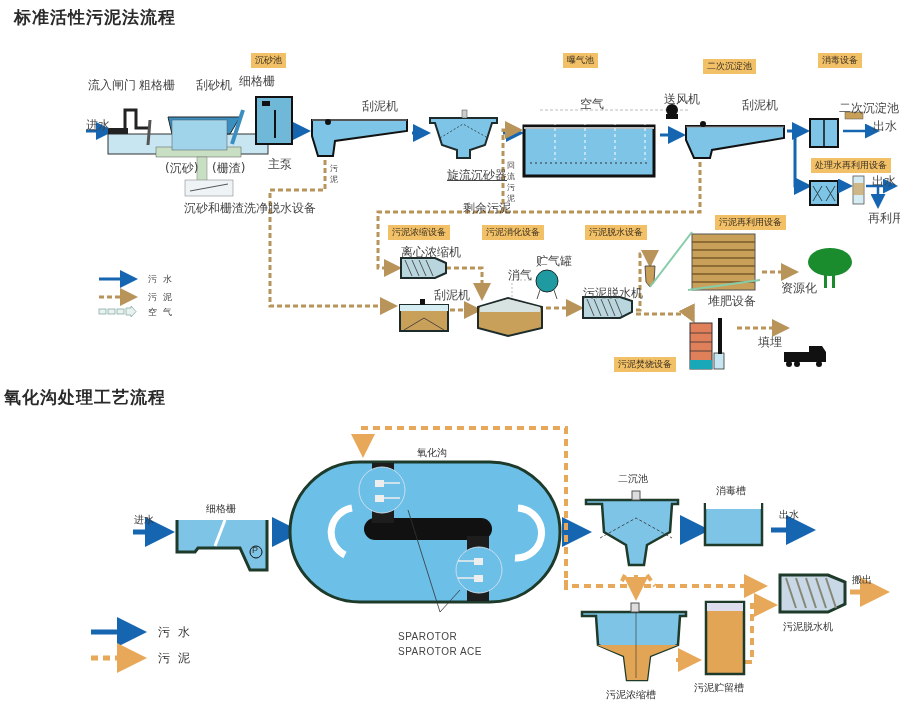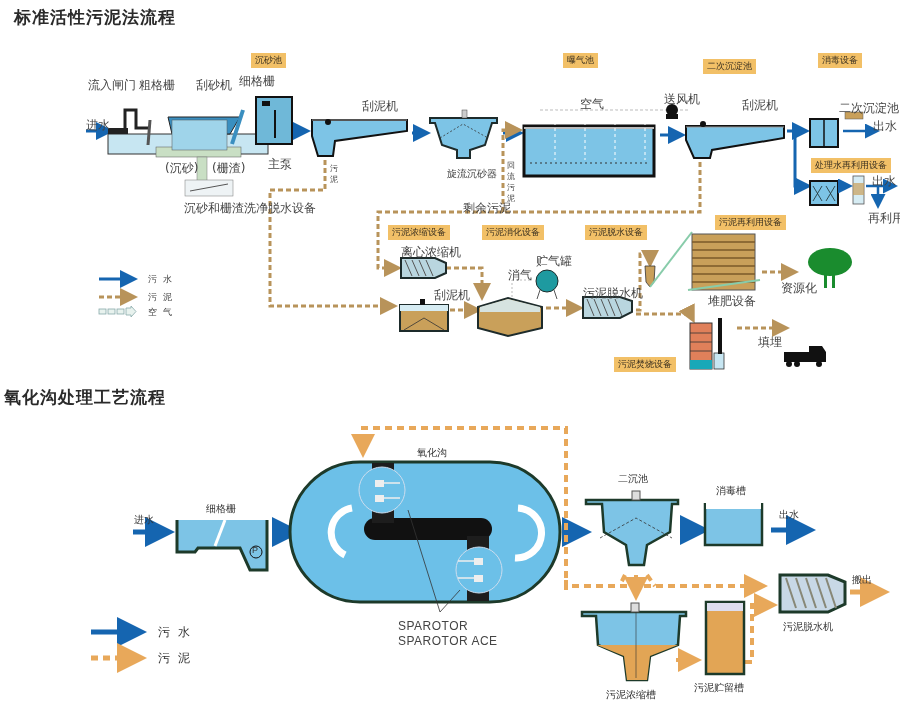--- a/index.html
+++ b/index.html
@@ -2,21 +2,21 @@
 <html><head>
 <meta charset="utf-8">
 <style>
   html, body { margin:0; padding:0; background:#ffffff; }
   body { width:900px; height:706px; position:relative; overflow:hidden; font-family:"DejaVu Sans", sans-serif; }
   .title { position:absolute; font-family:"DejaVu Sans", sans-serif; font-weight:bold; font-size:17px; color:#2a2a2a; letter-spacing:1px; }
   .lbl { position:absolute; font-size:12px; color:#444; white-space:nowrap; font-family:"DejaVu Sans", sans-serif; }
   .lbl2 { position:absolute; font-size:10px; color:#333; white-space:nowrap; font-family:Liberation Sans, sans-serif;text-align:center; }
   .tag { position:absolute; font-size:9px; color:#3a3020; background:#f2c067; padding:1px 4px; white-space:nowrap; font-family:"DejaVu Sans", sans-serif; }
   .vlbl { position:absolute; font-size:8px; color:#444; width:10px; line-height:11px; word-break:break-all; font-family:"DejaVu Sans", sans-serif; }
-  .en { position:absolute; font-size:12px; color:#444; white-space:nowrap; font-family:"Liberation Sans", sans-serif; letter-spacing:0.5px;}
+  .en { position:absolute; font-size:10px; color:#444; white-space:nowrap; font-family:"Liberation Sans", sans-serif; letter-spacing:0.5px;margin-top:12px;}
   svg.layer { position:absolute; left:0; top:0; }
   .legend-text { position:absolute; font-size:9px; color:#444; letter-spacing:6px; font-family:"DejaVu Sans", sans-serif; }
   .legend-text2 { position:absolute; font-size:12px; color:#333; letter-spacing:8px; font-family:"DejaVu Sans", sans-serif; }
 </style>
 </head>
 <body>
 
 <div class="title" style="left:1px;top:6px;margin-left:13px;">标准活性污泥法流程</div>
 
 <svg class="layer" width="900" height="706">
@@ -302,21 +302,21 @@
 <span class="lbl" style="left:88px;top:77px;">流入闸门</span>
 <span class="lbl" style="left:139px;top:77px;">粗格栅</span>
 <span class="lbl" style="left:196px;top:77px;">刮砂机</span>
 <span class="lbl" style="left:239px;top:73px;">细格栅</span>
 <span class="lbl" style="left:268px;top:156px;">主泵</span>
 <span class="lbl" style="left:165px;top:160px;">(沉砂)</span>
 <span class="lbl" style="left:212px;top:160px;">(栅渣)</span>
 <span class="lbl" style="left:164px;top:200px;margin-left:20px;">沉砂和栅渣洗净脱水设备</span>
 <span class="lbl" style="left:362px;top:98px;">刮泥机</span>
 <span class="vlbl" style="left:330px;top:163px;">污泥</span>
-<span class="lbl" style="left:447px;top:167px;font-size:10px;">旋流沉砂器</span>
+<span class="lbl" style="left:447px;top:167px;font-size:12px;text-decoration:underline;">旋流沉砂器</span>
 <span class="vlbl" style="left:507px;top:160px;">回流污泥</span>
 <span class="lbl" style="left:438px;top:200px;margin-left:25px;">剩余污泥</span>
 <span class="lbl" style="left:580px;top:96px;">空气</span>
 <span class="lbl" style="left:664px;top:91px;">送风机</span>
 <span class="lbl" style="left:742px;top:97px;">刮泥机</span>
 <span class="lbl" style="left:839px;top:100px;">二次沉淀池</span>
 <span class="lbl" style="left:873px;top:118px;">出水</span>
 <span class="lbl" style="left:872px;top:173px;">出水</span>
 <span class="lbl" style="left:868px;top:210px;">再利用</span>
 <span class="lbl" style="left:401px;top:244px;">离心浓缩机</span>

